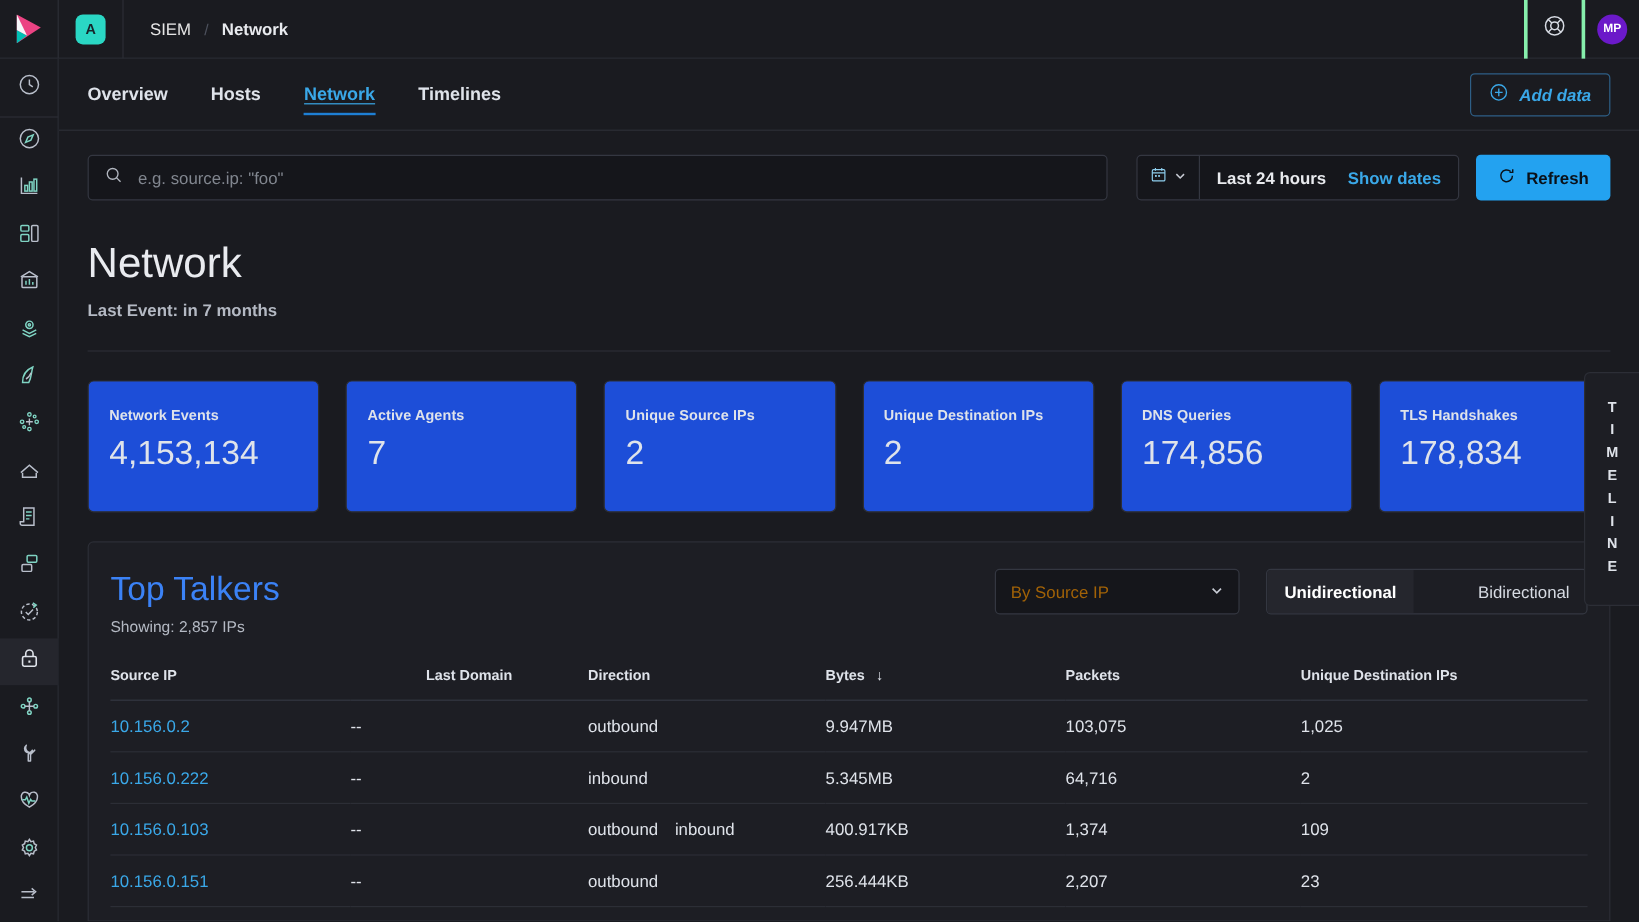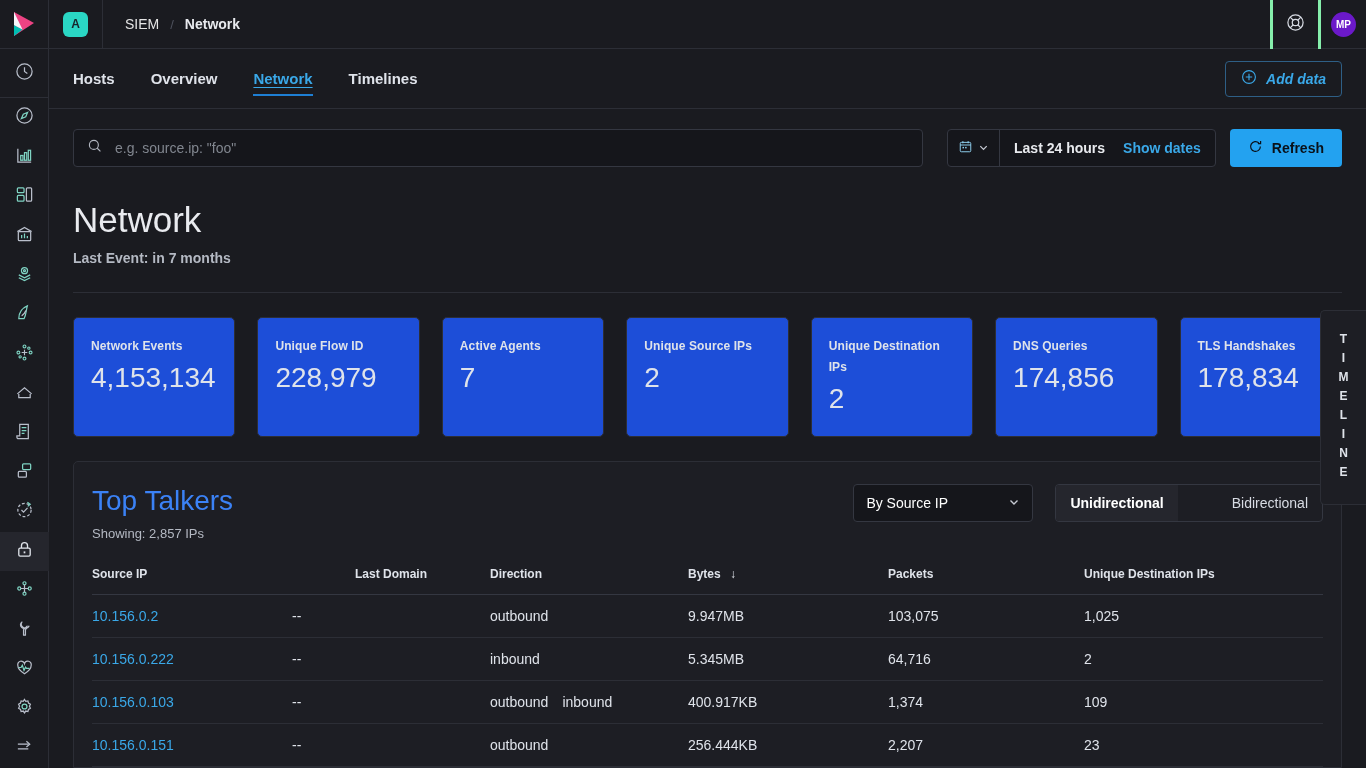--- a/index.html
+++ b/index.html
@@ -183,24 +183,24 @@
     background: #1d1e24; border: 1px solid #2c2e36;
     border-radius: 5px 5px 0 0;
     padding: 22px 18px 0 18px;
     flex: 1; min-height: 0;
   }
   .panel-head { display: flex; align-items: flex-start; }
   .panel-title { font-size: 28px; font-weight: 400; color: #3b82f6; line-height: 1.2; }
   .panel-sub { font-size: 13px; color: #b4b9c3; margin-top: 8px; }
   .panel-controls { margin-left: auto; display: flex; align-items: center; gap: 22px; }
   .select {
-    width: 180px; height: 38px;
+    width: 204px; height: 38px;
     background: #15161b; border: 1px solid #343741; border-radius: 4px;
     display: flex; align-items: center; padding: 0 12px;
-    font-size: 14px; color: #ffffff;
+    font-size: 14px; color: #a16207;
   }
   .select .chev { margin-left: auto; color: #c6cad3; }
   .toggle-group {
     height: 38px; display: flex; align-items: stretch;
     border: 1px solid #343741; border-radius: 4px; overflow: hidden; gap: 40px;
   }
   .toggle {
     display: flex; align-items: center; padding: 0 14px;
     font-size: 14px; color: #d7dbe3;
   }
@@ -438,22 +438,22 @@
           </svg>
       </span>
     </div>
     <div class="rail-spacer"></div>
   </div>
 
   <div class="main">
 
     <div class="tabsbar">
       <div class="tabs">
+        <div class="tab">Overview</div>
         <div class="tab">Hosts</div>
-        <div class="tab">Overview</div>
         <div class="tab active">Network</div>
         <div class="tab">Timelines</div>
       </div>
       <button class="add-data-btn">
         <span>
           <svg viewBox="0 0 20 20" width="16" height="16" fill="none" stroke="#3aa8e8" stroke-width="1.4">
               <circle cx="10" cy="10" r="8"></circle>
               <path d="M10 6v8M6 10h8"></path>
             </svg>
         </span>
@@ -507,24 +507,20 @@
       <div class="page-title">Network</div>
       <div class="page-sub">Last Event: in 7 months</div>
     </div>
 
     <div class="divider"></div>
 
     <div class="cards">
       <div class="card">
         <div class="card-title">Network Events</div>
         <div class="card-value">4,153,134</div>
-      </div>
-      <div class="card">
-        <div class="card-title">Unique Flow ID</div>
-        <div class="card-value">228,979</div>
       </div>
       <div class="card">
         <div class="card-title">Active Agents</div>
         <div class="card-value">7</div>
       </div>
       <div class="card">
         <div class="card-title">Unique Source IPs</div>
         <div class="card-value">2</div>
       </div>
       <div class="card">

